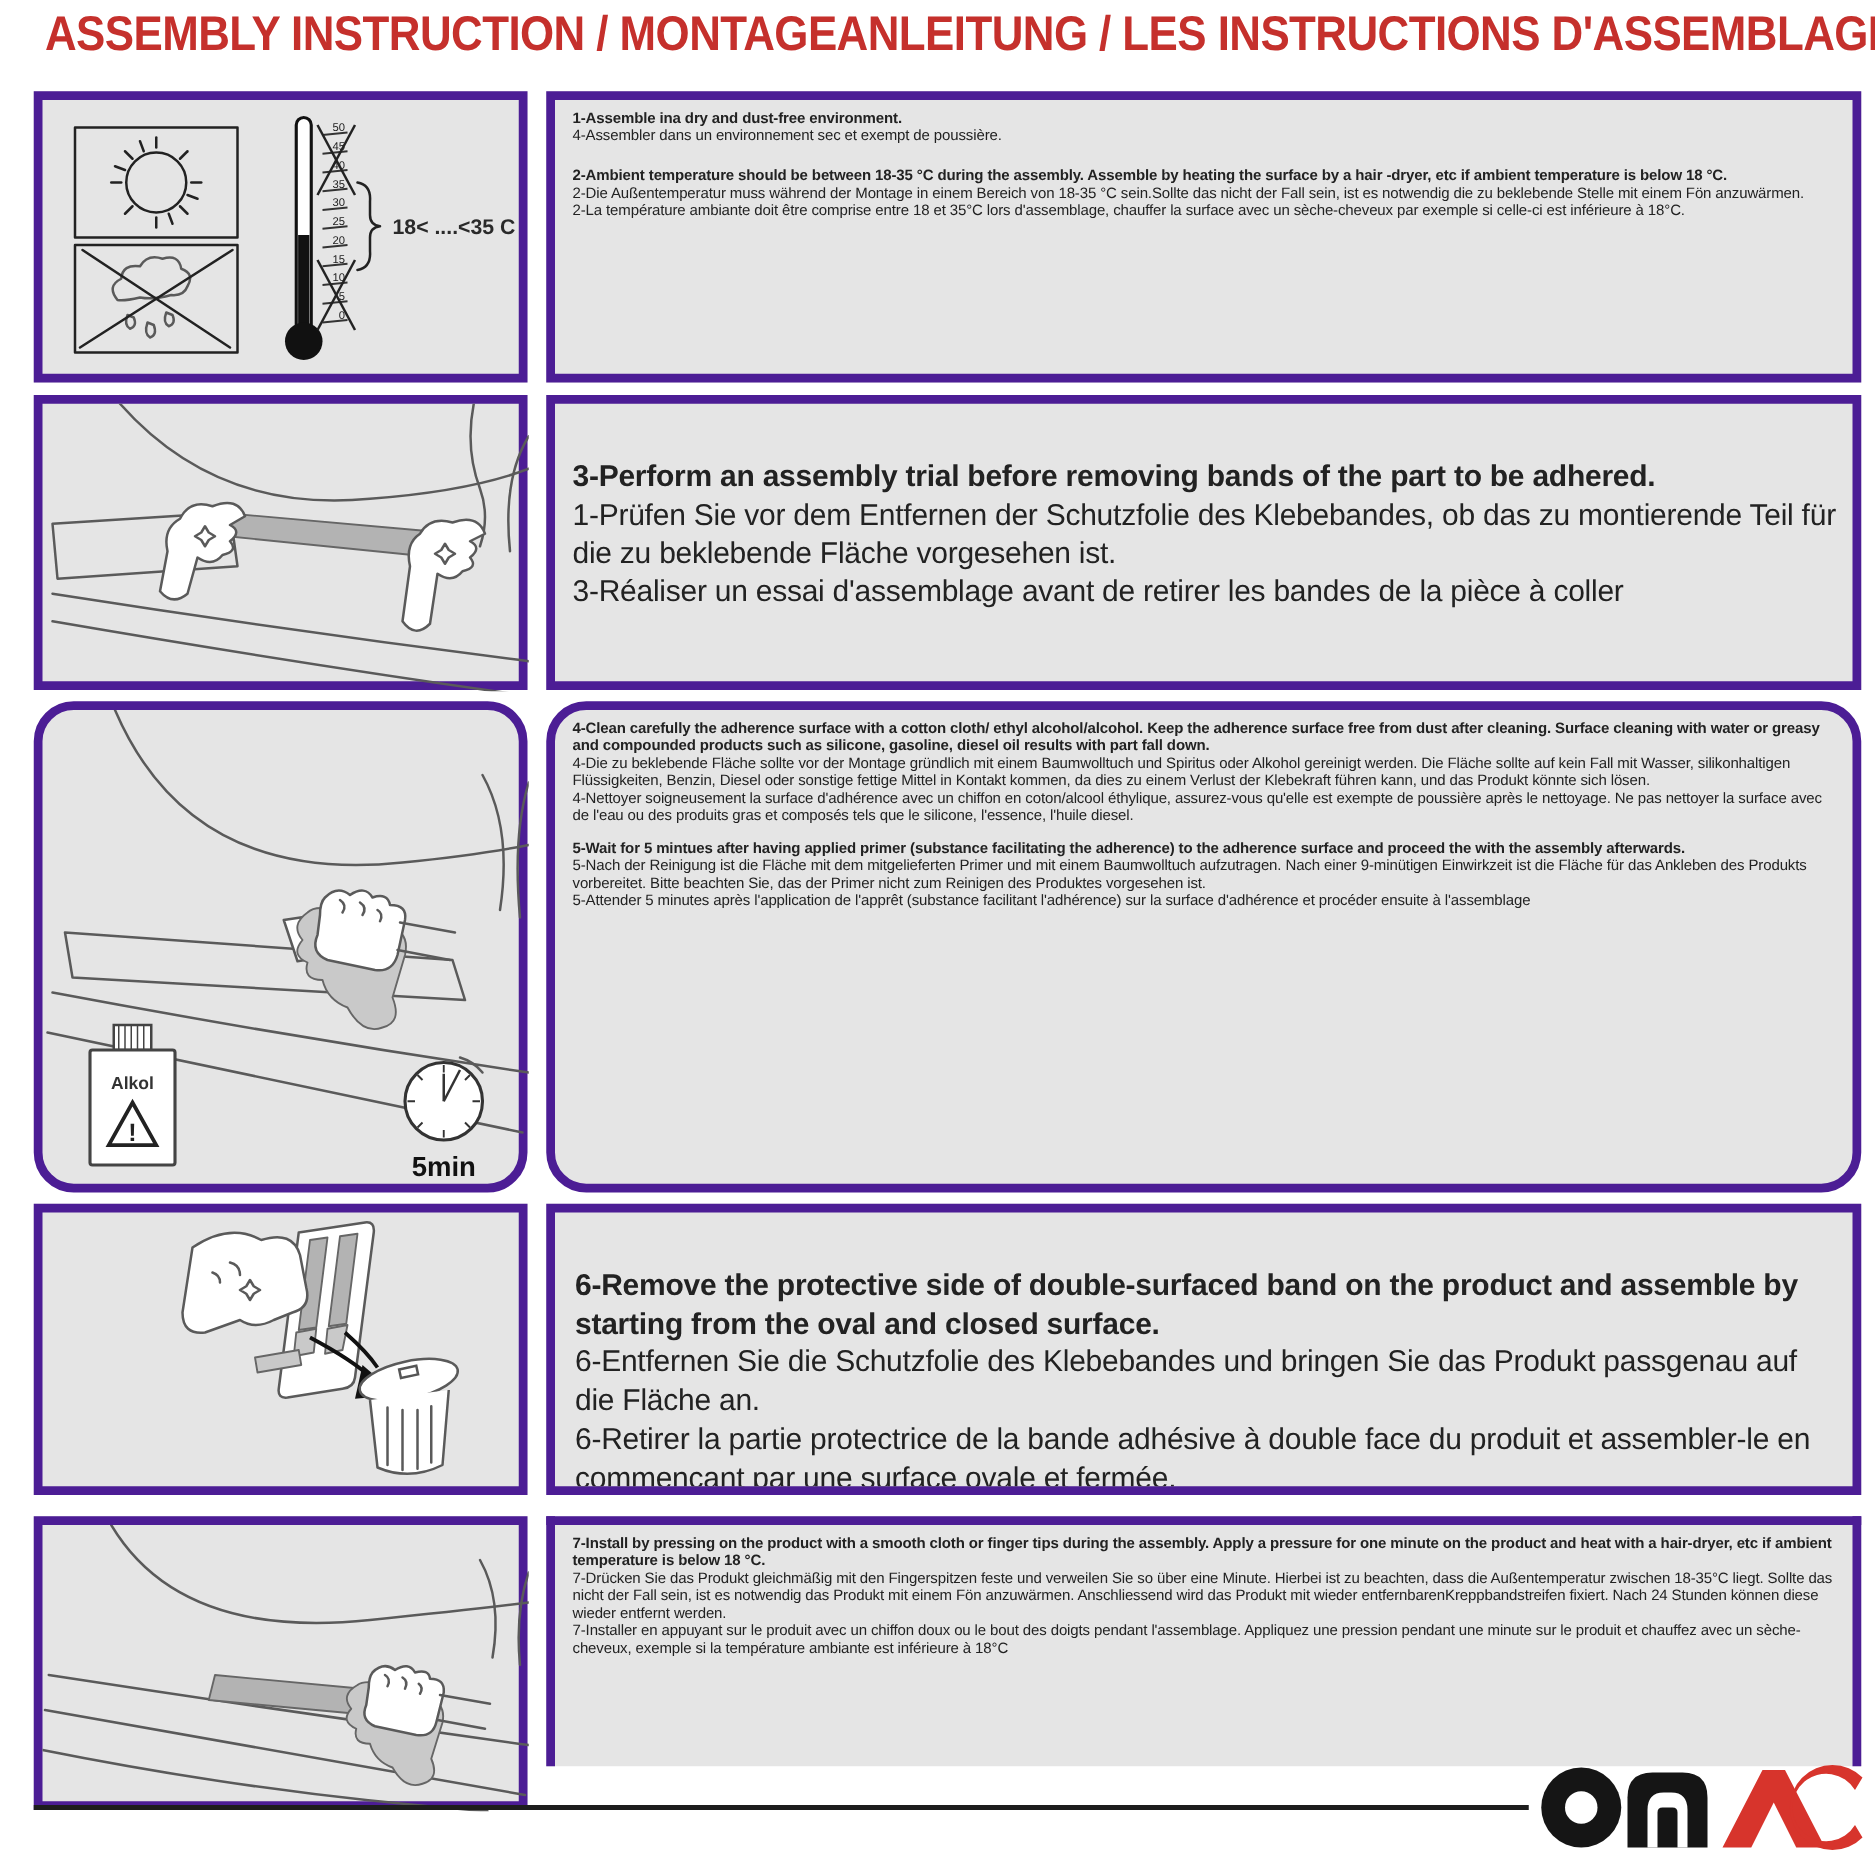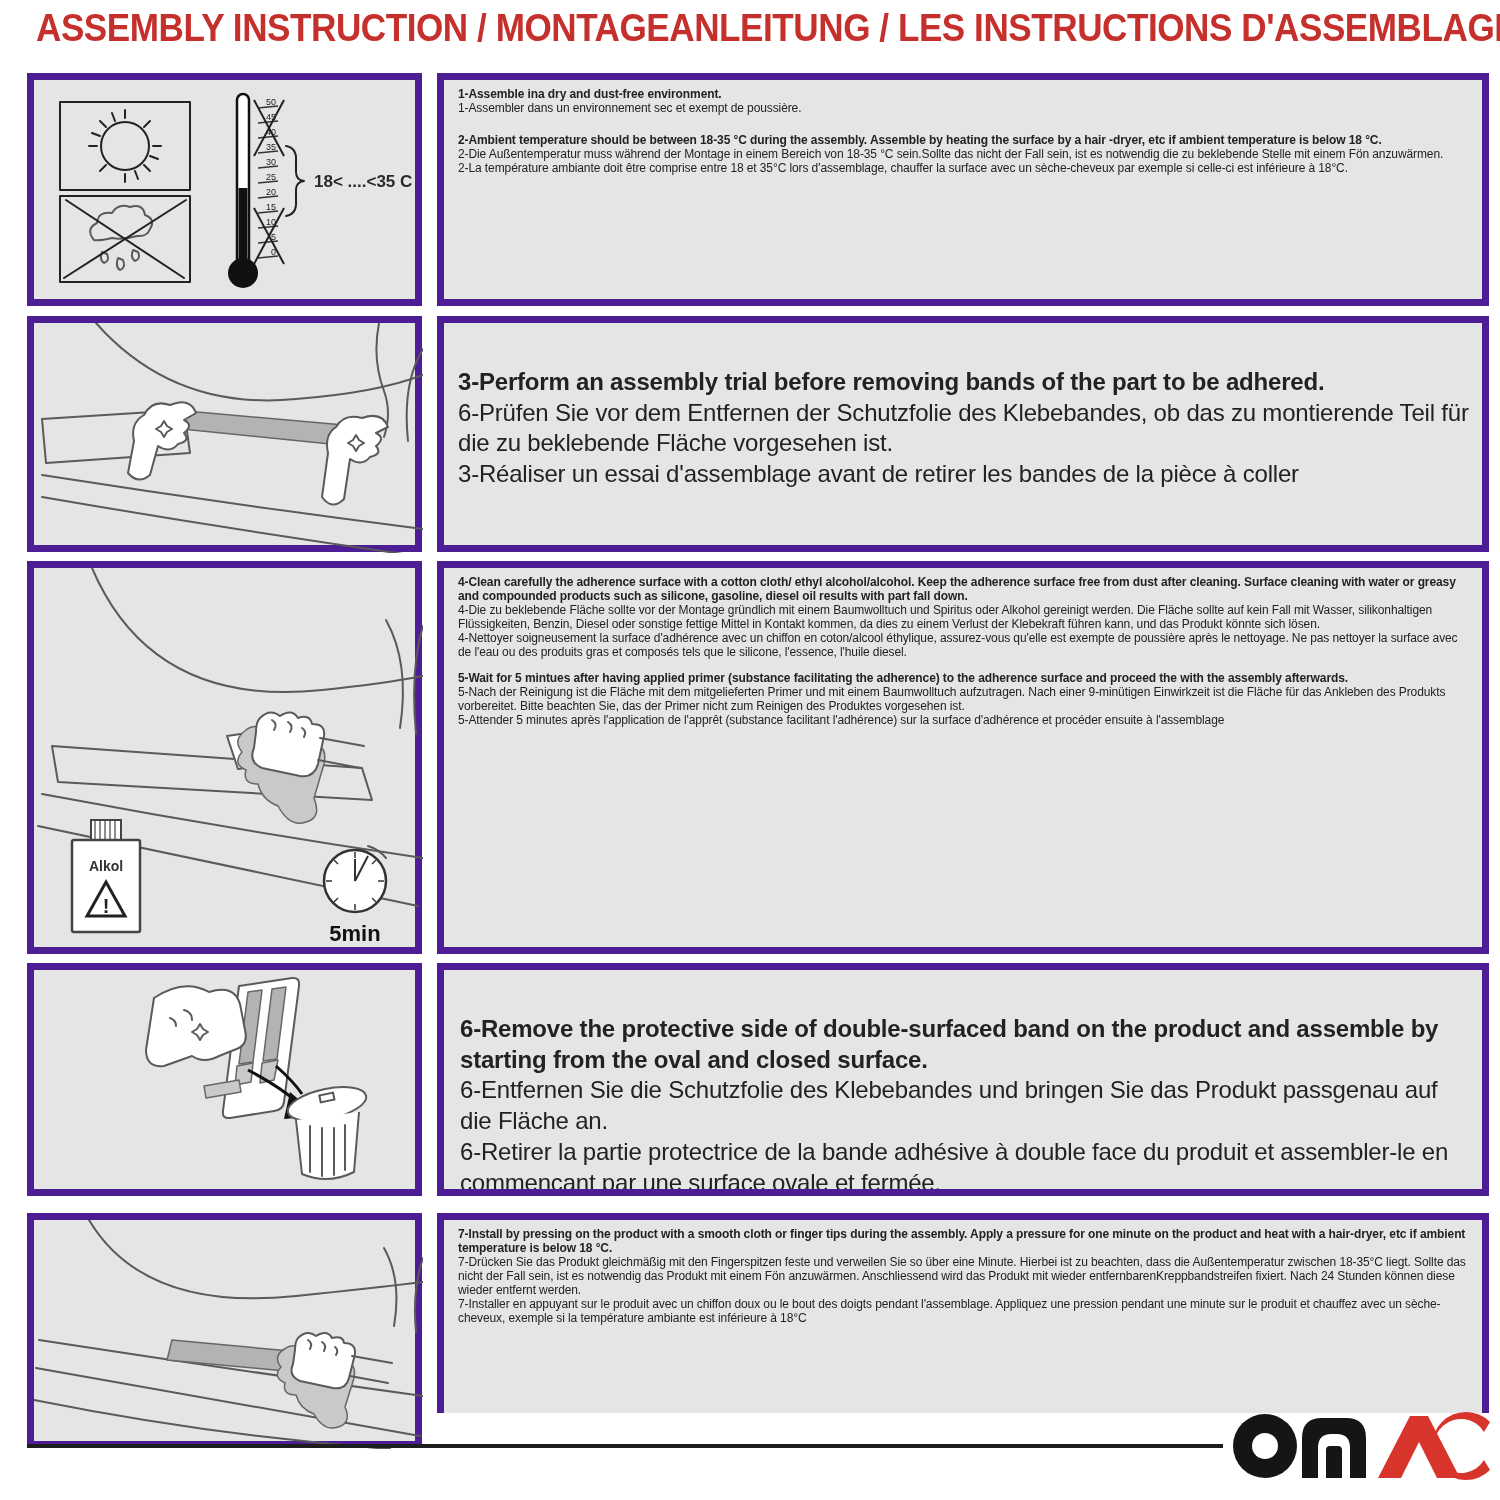--- a/index.html
+++ b/index.html
@@ -7,21 +7,21 @@
         font-family:"Liberation Sans",sans-serif;color:#222;}
   
   #title{position:absolute;left:36px;top:6px;white-space:nowrap;font-size:39px;font-weight:bold;
          color:#c5302c;letter-spacing:-0.5px;transform:scaleX(0.9);transform-origin:left top;}
   
   .box{position:absolute;border:7px solid #4c1d95;background:#e5e5e5;box-sizing:border-box;}
   .ill{left:27px;width:395px;}
   .txt{left:437px;width:1052px;overflow:hidden;}
   .r1{top:73px;height:233px;}
   .r2{top:316px;height:236px;}
-  .r3{top:561px;height:393px;}
+  .r3{top:561px;height:393px;border-radius:32px;}
   .r4{top:963px;height:233px;}
   .r5{top:1213px;}
   .ill.r5{height:235px;}
   .txt.r5{height:200px;border-bottom:none;overflow:visible;}
   .txt{padding:7px 12px 0 14px;}
   .txt.small{font-size:12px;line-height:1.17;letter-spacing:-0.1px;}
   .txt.large{font-size:24px;line-height:1.28;letter-spacing:-0.2px;}
   .txt.large.r2{padding-top:44px;}
   .txt.large.r4{padding-top:44px;padding-left:16px;}
   .txt p{margin:0;}
@@ -115,21 +115,21 @@
             <line x1="250" y1="128" x2="220" y2="184"></line>
         </g>
 
         <path class="dk" d="M252,66 Q263,68 262,81 L262,92 Q262,100 270,101 Q262,102 262,110 L262,121 Q263,134 252,136"></path>
         <text x="280" y="107" font-size="17" font-weight="600" fill="#2a2a2a">18&lt; ....&lt;35 C</text>
       </g>
     </svg>
   </div>
   <div class="box txt small r1">
     <p class="b">1-Assemble ina dry and dust-free environment.</p>
-    <p>1-Assembler dans un environnement sec et exempt de poussière.</p>
+    <p>4-Assembler dans un environnement sec et exempt de poussière.</p>
     <p class="b gap">2-Ambient temperature should be between 18-35 °C  during the assembly. Assemble by heating the surface by a hair -dryer, etc if ambient temperature is below 18 °C.</p>
     <p>2-Die Außentemperatur muss während der Montage in einem Bereich von 18-35 °C  sein.Sollte das nicht der Fall sein, ist es notwendig die zu beklebende Stelle mit einem Fön anzuwärmen.</p>
     <p>2-La température ambiante doit être comprise entre 18 et 35°C lors d'assemblage, chauffer la surface avec un sèche-cheveux par exemple si celle-ci est inférieure à 18°C.</p>
   </div>
 
   <div class="box ill r2">
     <svg width="389" height="230" viewBox="0 0 389 230">
       <path class="ln" d="M62,0 Q140,88 262,76 Q342,70 389,52"></path>
       <path class="ln" d="M345,0 Q338,36 350,68 Q358,90 350,114"></path>
       <path class="ln" d="M389,26 Q368,60 374,118"></path>
@@ -144,21 +144,21 @@
       </g>
 
       <g>
         <path class="wh" d="M302,104 Q310,90 328,95 Q348,88 354,104 L342,110 Q352,115 342,123 Q349,131 336,134 Q328,144 316,136 L310,176 Q298,188 288,174 L294,130 Q290,112 302,104 Z"></path>
         <path class="wh" d="M322,112 l3,5 5,3 -5,3 -3,5 -3,-5 -5,-3 5,-3 z" stroke-width="1.5"></path>
       </g>
     </svg>
   </div>
   <div class="box txt large r2">
     <p class="b">3-Perform an assembly trial before removing bands of the part to be adhered.</p>
-    <p>6-Prüfen Sie vor dem Entfernen der Schutzfolie des Klebebandes, ob das zu montierende Teil für die zu beklebende Fläche vorgesehen ist.</p>
+    <p>1-Prüfen Sie vor dem Entfernen der Schutzfolie des Klebebandes, ob das zu montierende Teil für die zu beklebende Fläche vorgesehen ist.</p>
     <p>3-Réaliser un essai d'assemblage avant de retirer les bandes de la pièce à coller</p>
   </div>
 
   <div class="box ill r3">
     <svg width="389" height="387" viewBox="0 0 389 387">
       <path class="ln" d="M58,0 Q118,140 288,122 Q348,116 389,108"></path>
       <path class="ln" d="M352,52 Q376,95 366,160"></path>
       <path class="ln" d="M389,58 Q376,100 382,166"></path>
       <path class="ln" d="M18,178 L328,200 L338,232 L24,214 Z"></path>
       <path class="ln" d="M8,226 Q200,262 389,290"></path>

